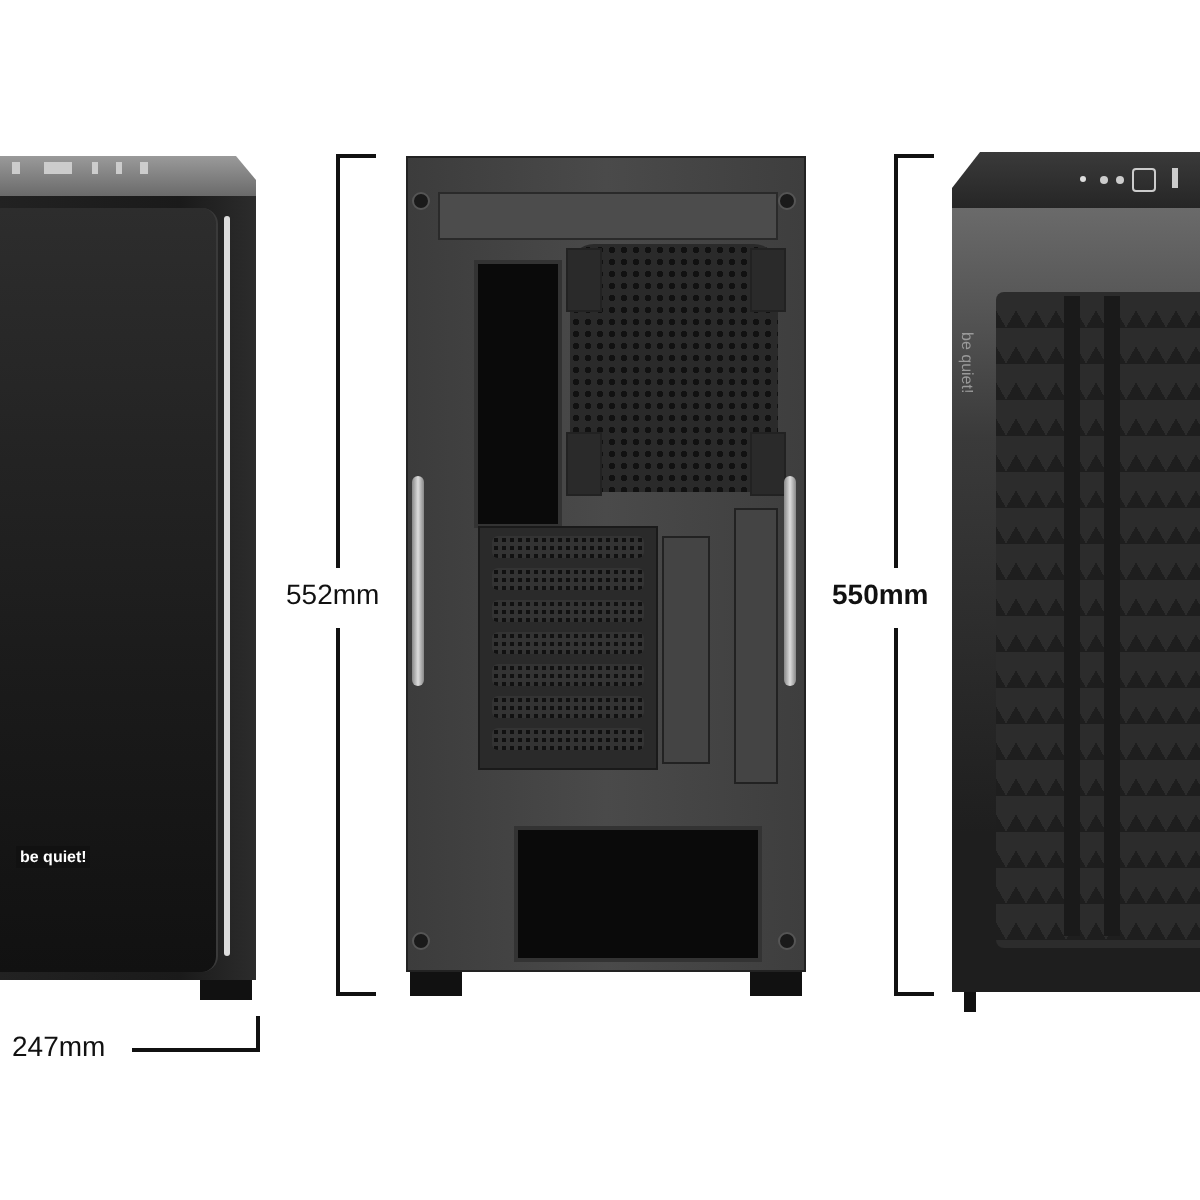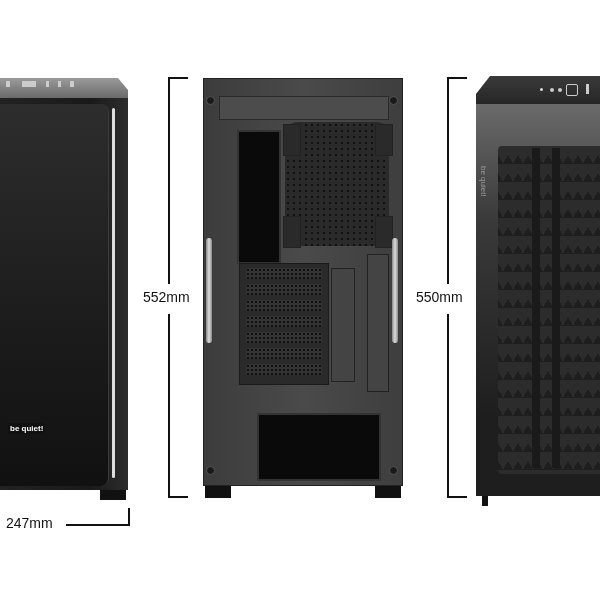--- a/index.html
+++ b/index.html
@@ -100,21 +100,21 @@
   <div class="abs screw" style="left:3px;top:18px;"></div>
   <div class="abs screw" style="left:186px;top:18px;"></div>
   <div class="abs screw" style="left:3px;top:388px;"></div>
   <div class="abs screw" style="left:186px;top:388px;"></div>
   <div class="abs rear-foot" style="left:2px;"></div>
   <div class="abs rear-foot" style="left:172px;"></div>
 </div>
 
 <div class="abs line-h" style="left:447px;top:77px;width:20px;"></div>
 <div class="abs line-v" style="left:447px;top:77px;height:207px;"></div>
-<div class="abs label" style="left:416px;top:290px;">550mm</div>
+<div class="abs label" style="left:416px;top:290px;font-weight:bold;">550mm</div>
 <div class="abs line-v" style="left:447px;top:314px;height:184px;"></div>
 <div class="abs line-h" style="left:447px;top:496px;width:20px;"></div>
 
 <div class="abs right">
   <div class="abs right-body"></div>
   <div class="abs right-top"></div>
   <div class="abs right-io" style="left:64px;width:3px;height:3px;background:#ddd;border-radius:50%;"></div>
   <div class="abs right-io" style="left:74px;width:4px;height:4px;background:#ccc;border-radius:50%;"></div>
   <div class="abs right-io" style="left:82px;width:4px;height:4px;background:#ccc;border-radius:50%;"></div>
   <div class="abs right-io" style="left:90px;top:8px;width:10px;height:10px;border:1px solid #ccc;border-radius:2px;"></div>

